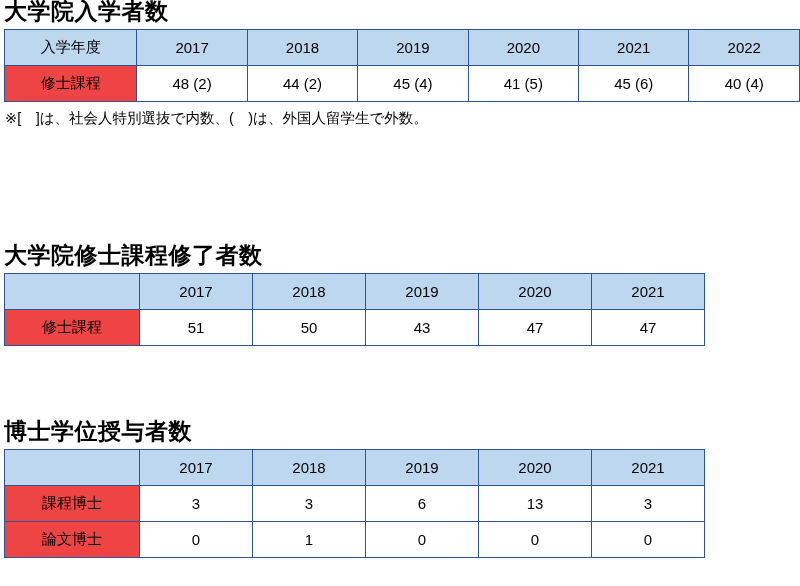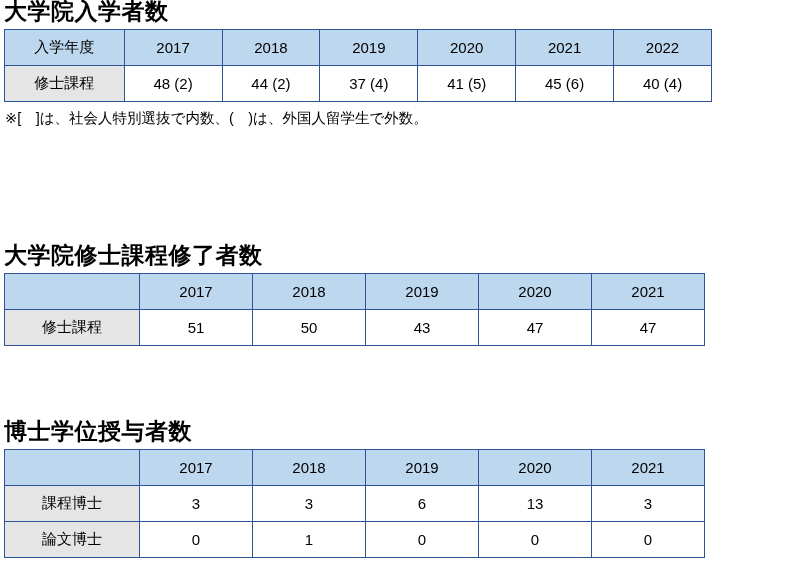--- a/index.html
+++ b/index.html
@@ -17,21 +17,21 @@
   }
   .page {
     position: relative;
     width: 800px;
     height: 586px;
     box-sizing: border-box;
   }
   .section {
     position: absolute;
     left: 0;
-    width: 712px;
+    width: 800px;
   }
   .sec-title {
     font-size: 23px;
     font-weight: bold;
     letter-spacing: 0.5px;
     line-height: 1.0;
     padding-left: 4px;
     margin: 0 0 6px 0;
     white-space: nowrap;
   }
@@ -50,21 +50,21 @@
     padding: 4px;
     height: 27px;
     white-space: nowrap;
     font-family: "Liberation Sans", "DejaVu Sans", sans-serif;
   }
   table.tbl thead td {
     background: #bdd7ee;
     font-weight: normal;
   }
   table.tbl tbody td.rowhead {
-    background: #e5e5e5;
+    background: #ef4444;
   }
   .note {
     font-size: 14.5px;
     padding-left: 5px;
     margin-top: 7px;
     white-space: nowrap;
     letter-spacing: 0px;
   }
 
   
@@ -99,21 +99,21 @@
           <td class="c-yr">2020</td>
           <td class="c-yr">2021</td>
           <td class="c-yr">2022</td>
         </tr>
       </thead>
       <tbody>
         <tr>
           <td class="rowhead">修士課程</td>
           <td>48 (2)</td>
           <td>44 (2)</td>
-          <td>37 (4)</td>
+          <td>45 (4)</td>
           <td>41 (5)</td>
           <td>45 (6)</td>
           <td>40 (4)</td>
         </tr>
       </tbody>
     </table>
     <div class="note">※[　]は、社会人特別選抜で内数、(　)は、外国人留学生で外数。</div>
   </div>
 
   <div class="section" id="sec-masters-completion">

